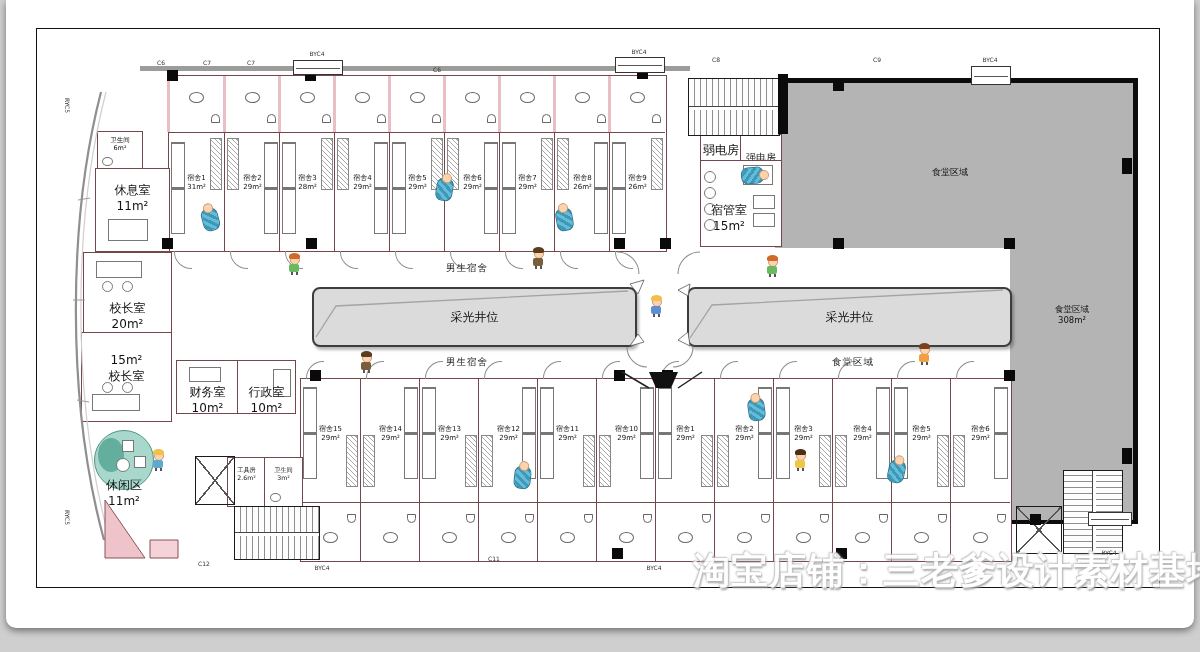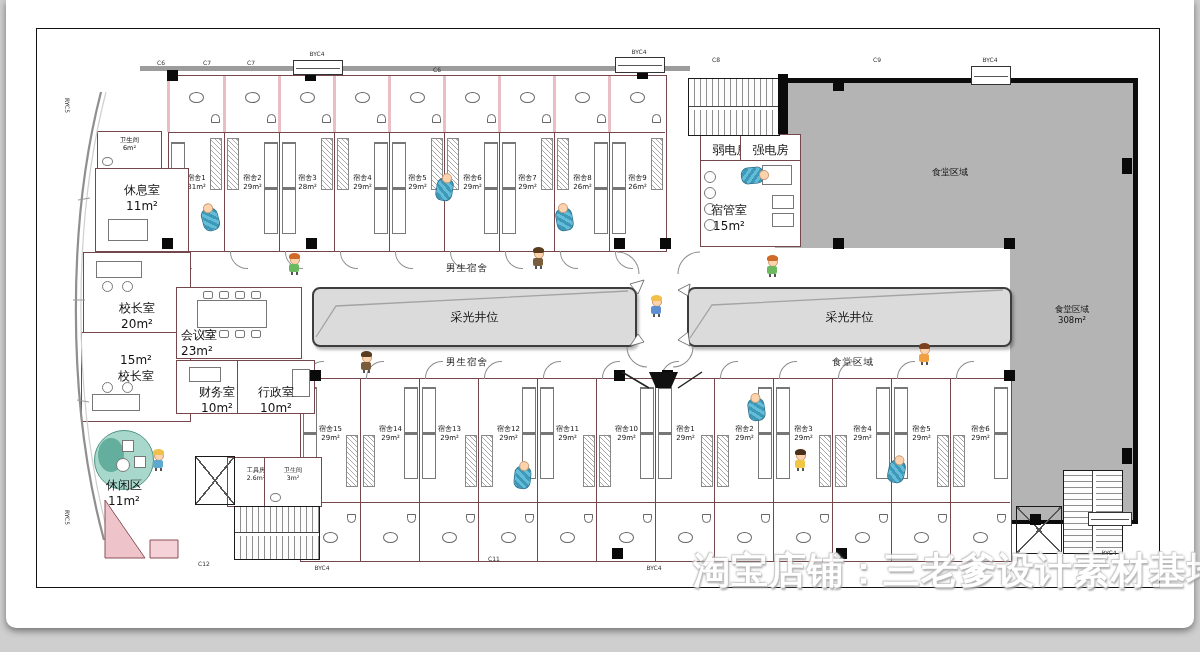--- a/index.html
+++ b/index.html
@@ -17,21 +17,21 @@
   .tag.v{writing-mode:vertical-rl;transform:none;}
   .stairs{position:absolute;border:1.5px solid #1a1a1a;z-index:3;
           background:repeating-linear-gradient(90deg,#fdfdfd 0 5px,#8f8f8f 5px 6px);}
   .stairs::after{content:"";position:absolute;left:0;right:0;top:48%;border-top:1.5px solid #444;background:#fff;height:3px;}
   .stairs.v{background:repeating-linear-gradient(0deg,#fdfdfd 0 5px,#8f8f8f 5px 6px);}
   .stairs.v::after{left:48%;top:0;bottom:0;right:auto;border-top:none;border-left:1.5px solid #444;width:3px;height:auto;}
   .elev{position:absolute;border:1.5px solid #1a1a1a;background:
         linear-gradient(to top right,transparent calc(50% - .8px),#555 calc(50% - .8px) calc(50% + .8px),transparent calc(50% + .8px)),
         linear-gradient(to bottom right,transparent calc(50% - .8px),#555 calc(50% - .8px) calc(50% + .8px),transparent calc(50% + .8px));
         z-index:3;}
-  .room{position:absolute;border:1.8px solid #74474c;background:#fff;z-index:2;padding-left:19px;}
+  .room{position:absolute;border:1.8px solid #74474c;background:#fff;z-index:2;}
   .furn{position:absolute;border:1px solid #777;background:#fff;z-index:3;}
   .furn.round{border-radius:50%;}
   .lbl{position:absolute;font-size:12px;line-height:1.3;color:#111;text-align:center;z-index:5;white-space:nowrap;}
   .corr{position:absolute;font-size:9.5px;color:#222;z-index:5;letter-spacing:1px;white-space:nowrap;}
   
   .canteenA{position:absolute;left:775px;top:78px;width:358px;height:165px;background:#b4b4b4;
             border-top:5px solid #0c0c0c;border-right:5px solid #0c0c0c;z-index:1;}
   .canteenB{position:absolute;left:1010px;top:243px;width:123px;height:277px;background:#b4b4b4;
             border-right:5px solid #0c0c0c;border-bottom:4px solid #0c0c0c;z-index:1;}
   
@@ -341,21 +341,21 @@
   <div class="corr" style="left:446px;top:262px;">男生宿舍</div>
   <div class="corr" style="left:446px;top:356px;">男生宿舍</div>
   <div class="corr" style="left:832px;top:356px;">食堂区域</div>
 
   <div class="stairs" style="left:688px;top:78px;width:90px;height:56px;"></div>
   <div class="col" style="left:778px;top:74px;width:10px;height:60px;"></div>
   <div class="room" style="left:700px;top:134px;width:40px;height:26px;">
     <div class="lbl" style="left:0;right:0;top:8px;font-size:12px;">弱电房</div>
   </div>
   <div class="room" style="left:740px;top:134px;width:40px;height:26px;">
-    <div class="lbl" style="left:0;right:0;top:8px;font-size:12px;">强电房</div>
+    <div class="lbl" style="left:0;right:0;top:16px;font-size:10px;">强电房</div>
   </div>
   <div class="room" style="left:700px;top:160px;width:80px;height:85px;">
     <div class="lbl" style="left:6px;top:42px;width:44px;">
       <span>宿管室</span><br>
       <span>15m²</span>
     </div>
     <div class="furn" style="right:6px;top:34px;width:20px;height:12px;"></div>
     <div class="furn" style="right:6px;top:52px;width:20px;height:12px;"></div>
     <div class="furn round" style="left:3px;top:10px;width:10px;height:10px;"></div>
     <div class="furn round" style="left:3px;top:26px;width:10px;height:10px;"></div>
@@ -388,35 +388,20 @@
     </div>
   </div>
   <div class="room" style="left:81px;top:332px;width:89px;height:88px;">
     <div class="lbl" style="left:0;right:0;top:20px;">
       <span>15m²</span><br>
       <span>校长室</span>
     </div>
     <div class="furn" style="left:10px;bottom:10px;width:46px;height:15px;"></div>
     <div class="furn round" style="left:20px;bottom:28px;width:9px;height:9px;"></div>
     <div class="furn round" style="left:40px;bottom:28px;width:9px;height:9px;"></div>
-  </div>
-  <div class="room" style="left:176px;top:287px;width:105px;height:70px;">
-    <div class="furn" style="left:20px;top:12px;width:68px;height:26px;"></div>
-    <b class="furn" style="left:26px;top:3px;width:8px;height:6px;border-radius:2px;"></b>
-    <b class="furn" style="left:42px;top:3px;width:8px;height:6px;border-radius:2px;"></b>
-    <b class="furn" style="left:58px;top:3px;width:8px;height:6px;border-radius:2px;"></b>
-    <b class="furn" style="left:74px;top:3px;width:8px;height:6px;border-radius:2px;"></b>
-    <b class="furn" style="left:26px;top:42px;width:8px;height:6px;border-radius:2px;"></b>
-    <b class="furn" style="left:42px;top:42px;width:8px;height:6px;border-radius:2px;"></b>
-    <b class="furn" style="left:58px;top:42px;width:8px;height:6px;border-radius:2px;"></b>
-    <b class="furn" style="left:74px;top:42px;width:8px;height:6px;border-radius:2px;"></b>
-    <div class="lbl" style="left:4px;top:40px;width:48px;text-align:left;">
-      <span>会议室</span><br>
-      <span>23m²</span>
-    </div>
   </div>
   <div class="room" style="left:176px;top:360px;width:61px;height:52px;">
     <div class="furn" style="left:12px;top:6px;width:30px;height:13px;"></div>
     <div class="lbl" style="left:0;right:0;top:24px;">
       <span>财务室</span><br>
       <span>10m²</span>
     </div>
   </div>
   <div class="room" style="left:237px;top:360px;width:57px;height:52px;">
     <div class="furn" style="right:4px;top:8px;width:16px;height:26px;"></div>

